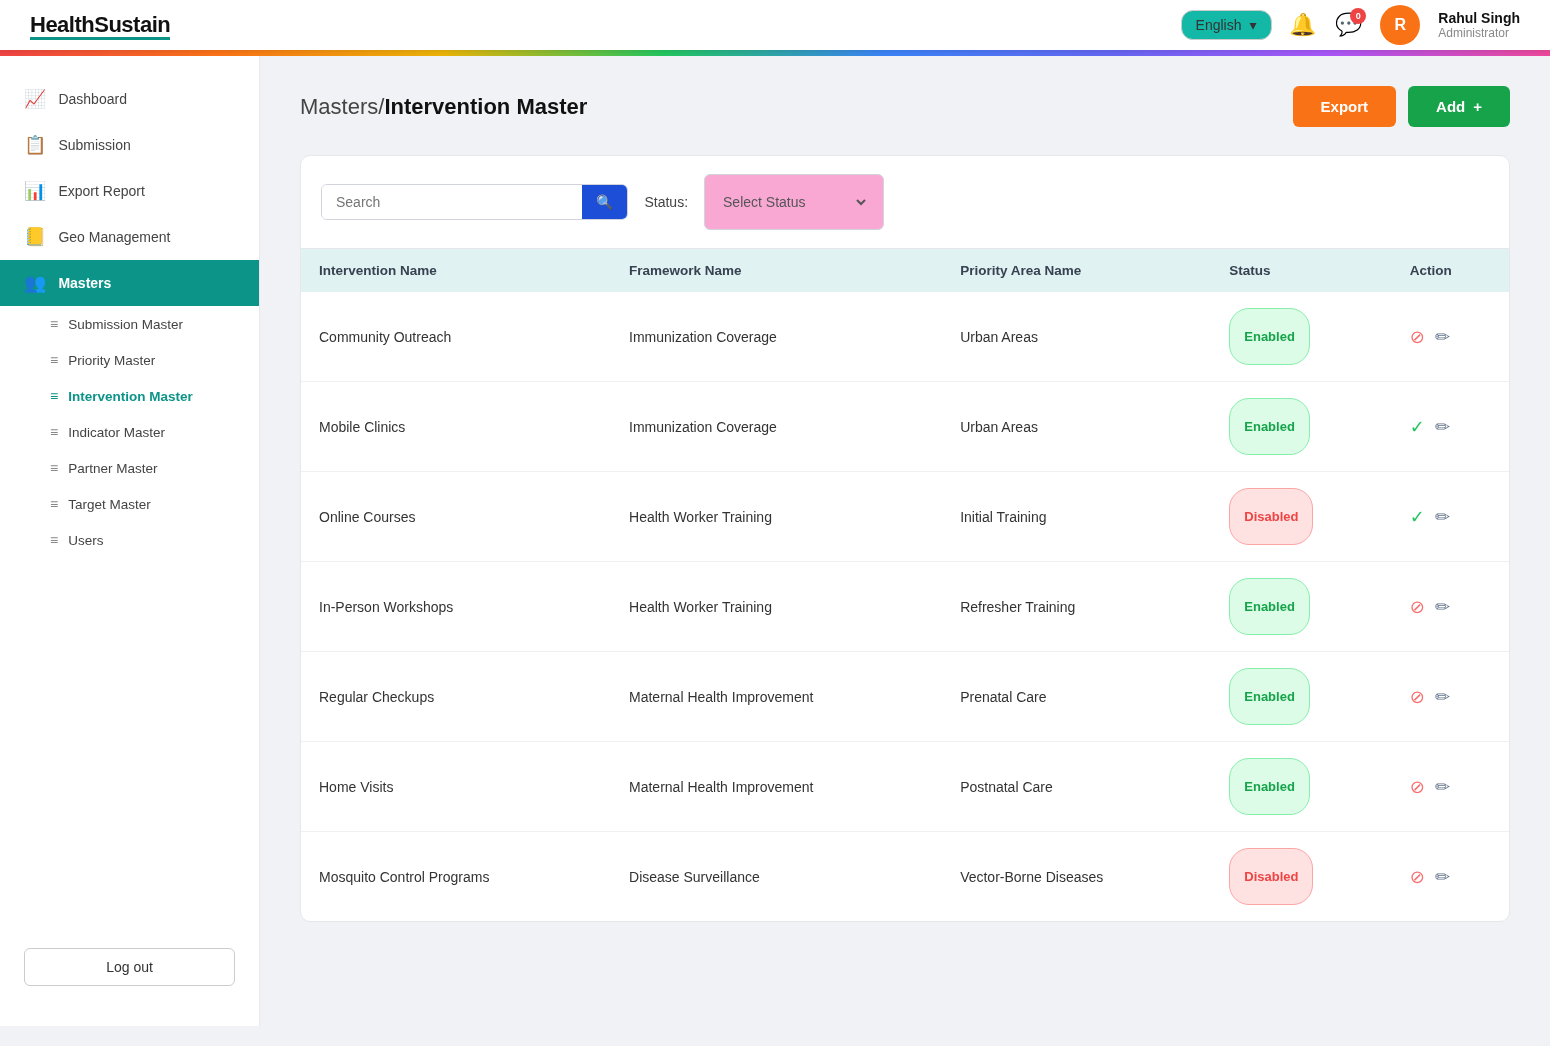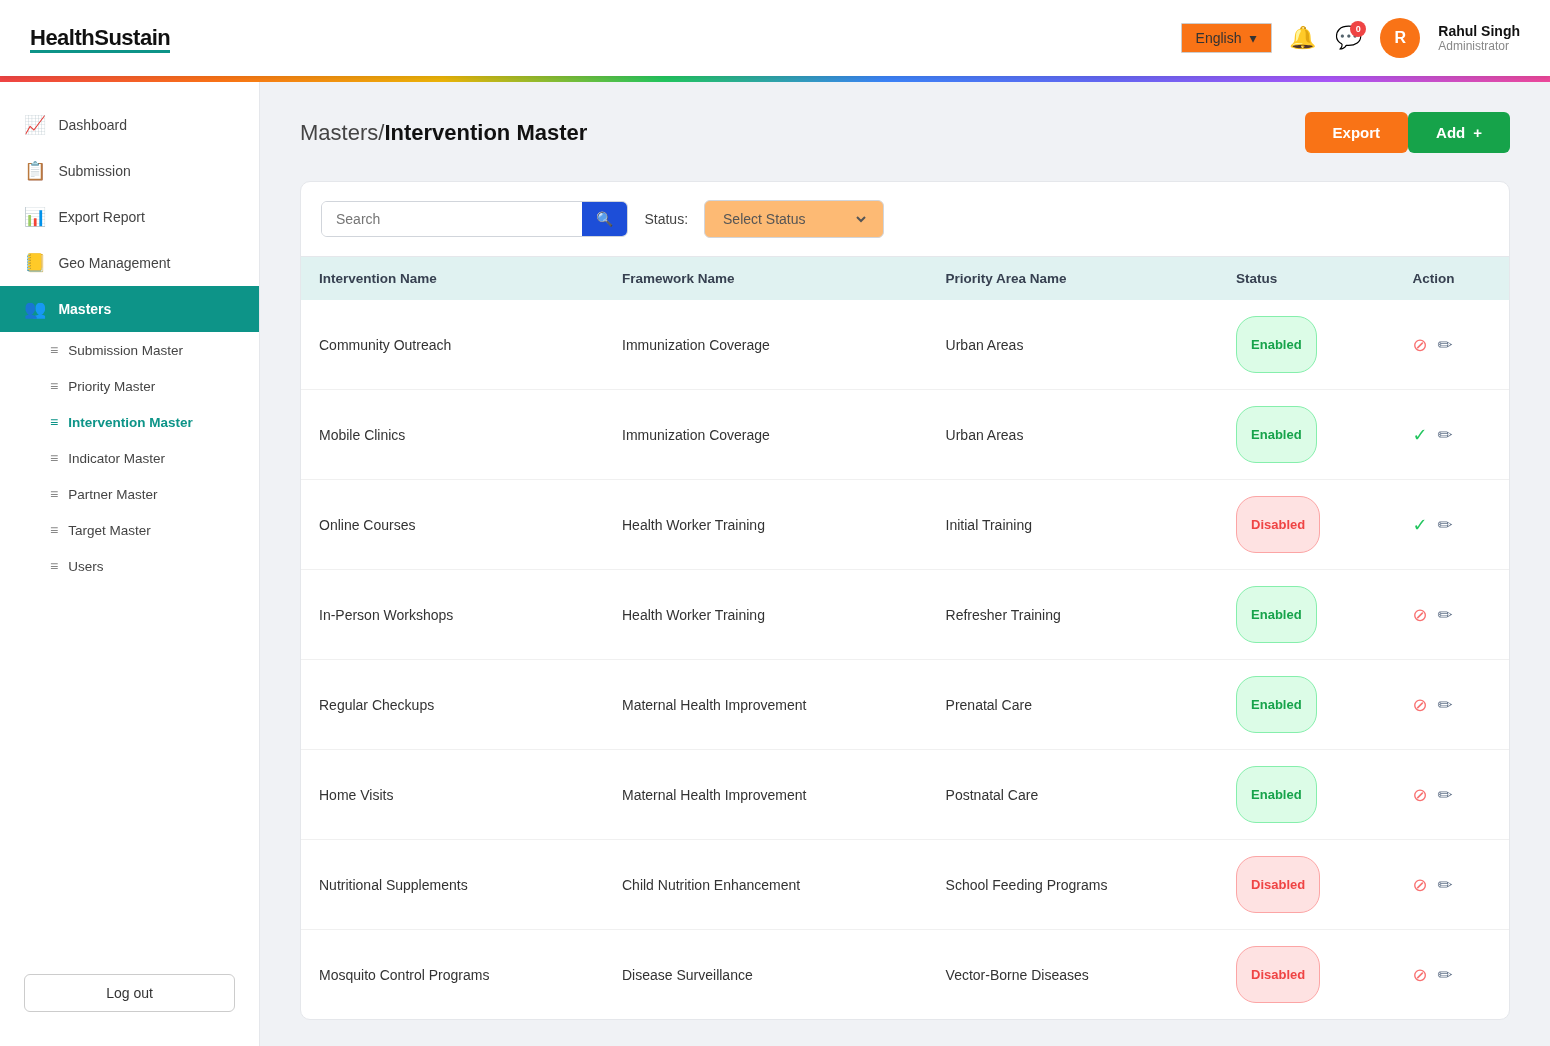--- a/index.html
+++ b/index.html
@@ -1,21 +1,21 @@
 <!DOCTYPE html>
 <html><head>
   <meta charset="utf-8">
   <style>
     * { box-sizing: border-box; margin: 0; padding: 0; }
     body { font-family: 'Segoe UI', Arial, sans-serif; background: #f0f2f5; min-height: 100vh; }
 
     
     .header {
       background: #fff;
-      height: 76px;
+      height: 50px;
       display: flex;
       align-items: center;
       justify-content: space-between;
       padding: 0 30px;
       box-shadow: 0 2px 4px rgba(0,0,0,0.08);
       position: relative;
       z-index: 10;
     }
     .header-logo {
       font-size: 22px;
@@ -26,23 +26,23 @@
     .header-logo span {
       border-bottom: 3px solid #0d9488;
     }
     .header-right {
       display: flex;
       align-items: center;
       gap: 18px;
     }
     .lang-btn {
       border: 1.5px solid #ccc;
-      border-radius: 1px;
+      border-radius: 12px;
       padding: 6px 14px;
-      background: #f97316;
+      background: #14b8a6;
       cursor: pointer;
       font-size: 14px;
       display: flex;
       align-items: center;
       gap: 8px;
       color: #333;
     }
     .icon-btn {
       position: relative;
       cursor: pointer;
@@ -160,21 +160,21 @@
     }
     .breadcrumb {
       font-size: 22px;
       color: #444;
       font-weight: 400;
     }
     .breadcrumb strong {
       font-weight: 700;
       color: #111;
     }
-    .header-actions { display: flex; }
+    .header-actions { display: flex; gap: 12px; }
     .btn-export {
       background: #f97316;
       color: #fff;
       border: none;
       border-radius: 6px;
       padding: 12px 28px;
       font-size: 15px;
       font-weight: 600;
       cursor: pointer;
     }
@@ -229,24 +229,24 @@
       display: flex;
       align-items: center;
       justify-content: center;
       color: #fff;
       font-size: 14px;
     }
     .status-label { font-size: 14px; font-weight: 400; color: #444; }
     .status-select {
       border: 1px solid #d1d5db;
       border-radius: 6px;
-      padding: 9px 14px;
+      padding: 18px 14px;
       font-size: 14px;
       color: #555;
-      background: #fdba74;
+      background: #f9a8d4;
       cursor: pointer;
       display: flex;
       align-items: center;
       gap: 8px;
       min-width: 180px;
     }
     .status-select select {
       border: none;
       outline: none;
       font-size: 14px;
@@ -528,36 +528,20 @@
       <td>
         <div class="action-icons">
 
         <span class="action-icon disable" title="Disable">⊘</span>
         <span class="action-icon edit" title="Edit">✏</span>
 
         </div>
       </td>
     </tr>
             <tr>
-      <td>Nutritional Supplements</td>
-      <td>Child Nutrition Enhancement</td>
-      <td>School Feeding Programs</td>
-      <td>
-        <span class="status-badge status-disabled">Disabled</span>
-      </td>
-      <td>
-        <div class="action-icons">
-
-        <span class="action-icon disable" title="Disable">⊘</span>
-        <span class="action-icon edit" title="Edit">✏</span>
-
-        </div>
-      </td>
-    </tr>
-            <tr>
       <td>Mosquito Control Programs</td>
       <td>Disease Surveillance</td>
       <td>Vector-Borne Diseases</td>
       <td>
         <span class="status-badge status-disabled">Disabled</span>
       </td>
       <td>
         <div class="action-icons">
 
         <span class="action-icon disable" title="Disable">⊘</span>

